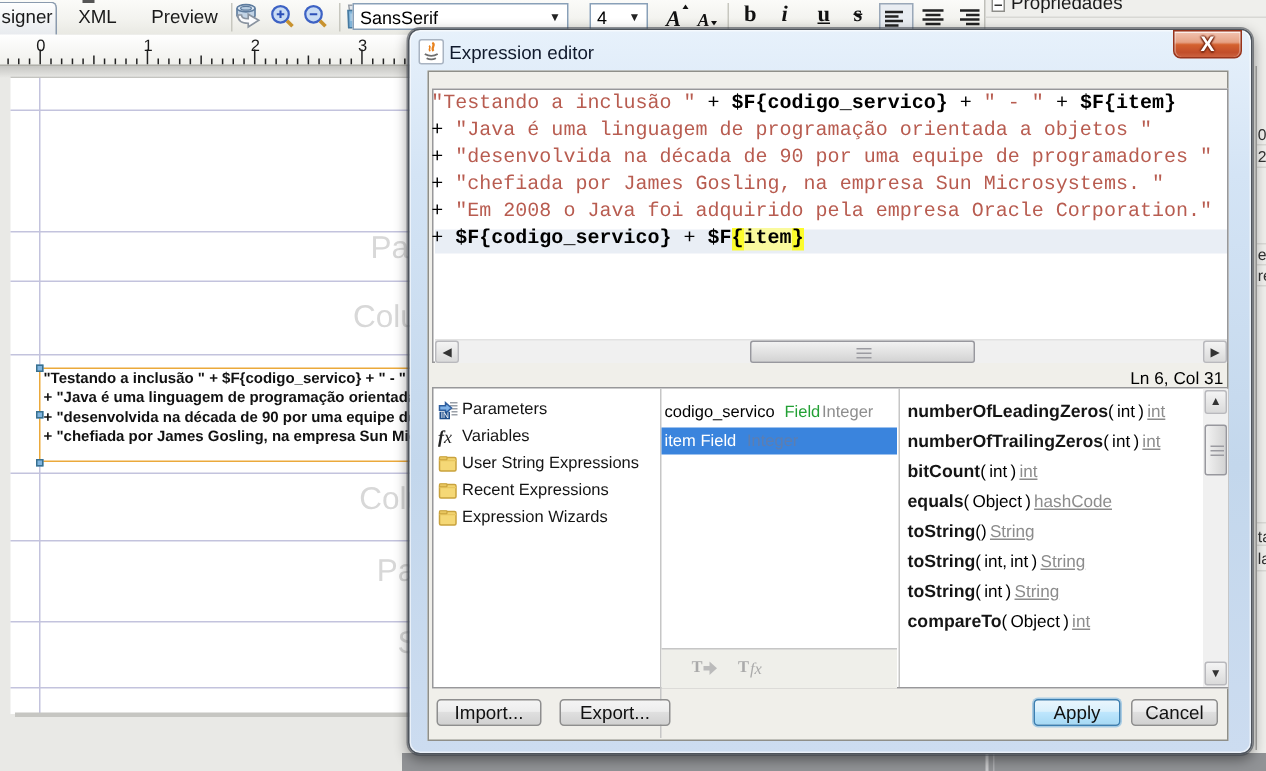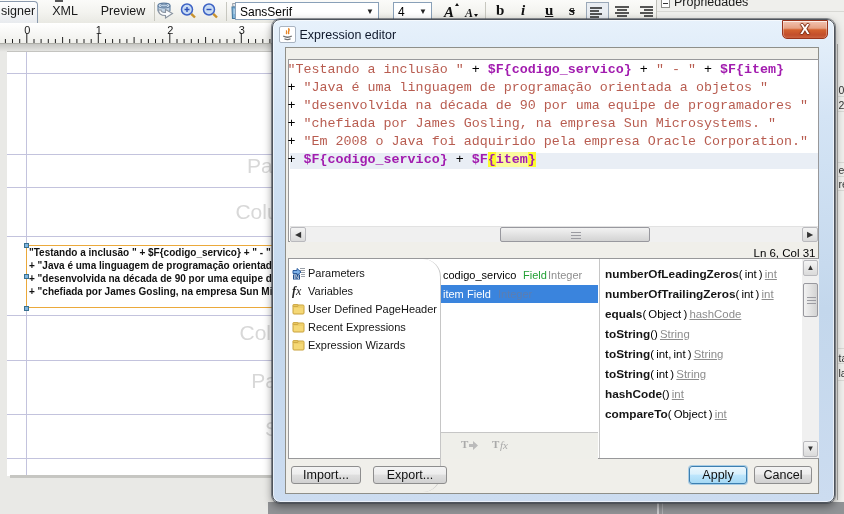--- a/index.html
+++ b/index.html
@@ -56,32 +56,32 @@
     color:#fff;font-weight:bold;font-size:14px;text-align:center;line-height:16px;
     text-shadow:-1px 0 1px #803018,1px 0 1px #803018,0 -1px 1px #803018,0 1px 1px #803018;}
   
   #inner{left:12px;top:26.5px;width:534px;height:447px;background:#F0EFEA;border:1px solid #8F8F89;box-sizing:border-box;}
   
   #editor{left:2px;top:11.5px;width:531px;height:183px;background:#fff;border:1px solid #98989A;box-sizing:border-box;}
   #code{left:-1.5px;top:1.1px;font-family:"Liberation Mono",monospace;font-size:13.35px;
     line-height:17.9px;white-space:pre;color:#000;}
   #curline{left:1px;top:93px;width:528px;height:16.4px;background:#E9EEF5;}
   .str{color:#B85C50;}
-  .grn{color:#a21caf;font-weight:bold;}
+  .grn{color:#000000;font-weight:bold;}
   #hscroll{left:1px;top:166px;width:528px;height:15px;background:#F0F0F0;border-top:1px solid #E2E2E2;}
   .sbtn{top:0px;width:16px;height:15px;background:linear-gradient(180deg,#F4F4F4,#DADADA);
     border:1px solid #B9B9BD;box-sizing:border-box;border-radius:2px;
     text-align:center;font-size:8px;line-height:13px;color:#333;}
   #hthumb{left:210px;top:0px;width:150px;height:15px;border-radius:2px;
     background:linear-gradient(180deg,#F2F2F2,#D3D3D3);border:1px solid #98989E;box-sizing:border-box;}
   .grip{position:absolute;background:#9B9BA1;}
   #lncol{top:199px;right:2.5px;font-size:11.5px;color:#000;}
   
   #lower{left:2px;top:210.5px;width:531px;height:201px;background:#fff;border:1px solid #98989A;box-sizing:border-box;}
-  #treecol{left:0;top:0;width:151px;height:233px;border-right:1px solid #C6C6C6;overflow:hidden;border-radius:18px;}
+  #treecol{left:0;top:0;width:151px;height:233px;border-right:1px solid #C6C6C6;overflow:hidden;}
   .trow{position:relative;height:18px;font-size:11px;color:#141414;line-height:18px;white-space:nowrap;}
   .trow .ic{position:absolute;left:3px;top:2px;}
   .trow .lb{position:absolute;left:19px;top:0;}
   .tsel{background:#3079D8;color:#fff;}
   #midcol{left:152px;top:0;width:157px;height:199px;}
   .mrow{position:relative;height:18.5px;font-size:11px;line-height:18.5px;white-space:nowrap;}
   #midbar{position:absolute;left:0;top:173px;width:157px;height:26px;background:#EFEFEA;border-top:1px solid #C6C6C6;}
   #rightcol{left:310px;top:0;width:219px;height:199px;border-left:1px solid #C6C6C6;overflow:hidden;}
   .jrow{height:20px;font-size:11.4px;line-height:20px;white-space:nowrap;padding-left:5px;color:#000;word-spacing:-1px;}
   .jrow b{font-weight:bold;color:#151515;font-size:11.8px;word-spacing:0;}
@@ -327,21 +327,21 @@
         <div class="trow">
           <span class="ic" style="top:0;font-family:'Liberation Serif',serif;font-style:italic;font-size:12px;color:#222;"><b>f</b>x</span>
           <span class="lb">Variables</span>
         </div>
         <div class="trow">
           <svg class="ic" width="14" height="14">
             <rect x="1" y="3" width="11" height="9" rx="1" fill="#F5D876" stroke="#C9A23D" stroke-width="1"></rect>
             <path d="M1 5 L12 5" stroke="#E8C65F" stroke-width="1"></path>
             <rect x="1" y="2.5" width="5" height="2" rx="0.5" fill="#E8C65F" stroke="#C9A23D" stroke-width="0.8"></rect>
           </svg>
-          <span class="lb">User Defined PageHeader</span>
+          <span class="lb">User String Expressions</span>
         </div>
         <div class="trow">
           <svg class="ic" width="14" height="14">
             <rect x="1" y="3" width="11" height="9" rx="1" fill="#F5D876" stroke="#C9A23D" stroke-width="1"></rect>
             <path d="M1 5 L12 5" stroke="#E8C65F" stroke-width="1"></path>
             <rect x="1" y="2.5" width="5" height="2" rx="0.5" fill="#E8C65F" stroke="#C9A23D" stroke-width="0.8"></rect>
           </svg>
           <span class="lb">Recent Expressions</span>
         </div>
         <div class="trow">
@@ -375,25 +375,25 @@
             <text x="0" y="11" font-size="11" font-weight="bold" fill="#AAAAAA" font-family="Liberation Serif">T</text>
             <text x="8" y="12" font-size="11" font-style="italic" fill="#AAAAAA" font-family="Liberation Serif">fx</text>
           </svg>
         </div>
       </div>
 
       <div class="abs" id="rightcol">
         <div style="height:4.5px;"></div>
         <div class="jrow"><b>numberOfLeadingZeros</b>( int ) <span class="gray">int</span></div>
         <div class="jrow"><b>numberOfTrailingZeros</b>( int ) <span class="gray">int</span></div>
+        <div class="jrow"><b>bitCount</b>( int ) <span class="gray">int</span></div>
         <div class="jrow"><b>equals</b>( Object ) <span class="gray">hashCode</span></div>
         <div class="jrow"><b>toString</b>() <span class="gray">String</span></div>
         <div class="jrow"><b>toString</b>( int, int ) <span class="gray">String</span></div>
         <div class="jrow"><b>toString</b>( int ) <span class="gray">String</span></div>
-        <div class="jrow"><b>hashCode</b>() <span class="gray">int</span></div>
         <div class="jrow"><b>compareTo</b>( Object ) <span class="gray">int</span></div>
         <div class="abs" id="vscroll">
           <div class="abs vbtn" style="top:1px;">▲</div>
           <div class="abs vbtn" style="bottom:1px;">▼</div>
           <div class="abs" id="vthumb">
             <div class="grip" style="left:3px;top:13px;width:9px;height:1px;"></div>
             <div class="grip" style="left:3px;top:16px;width:9px;height:1px;"></div>
             <div class="grip" style="left:3px;top:19px;width:9px;height:1px;"></div>
           </div>
         </div>

